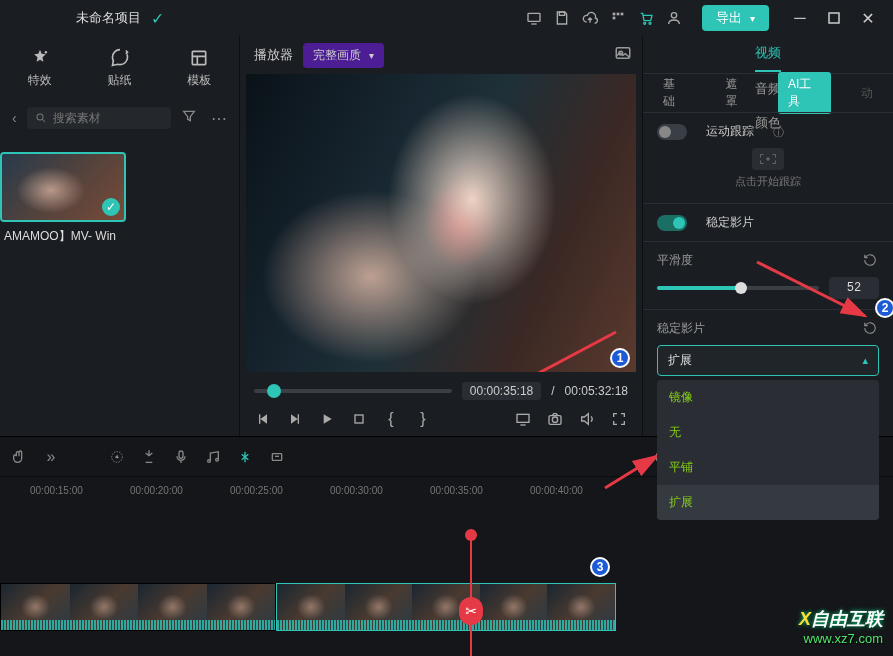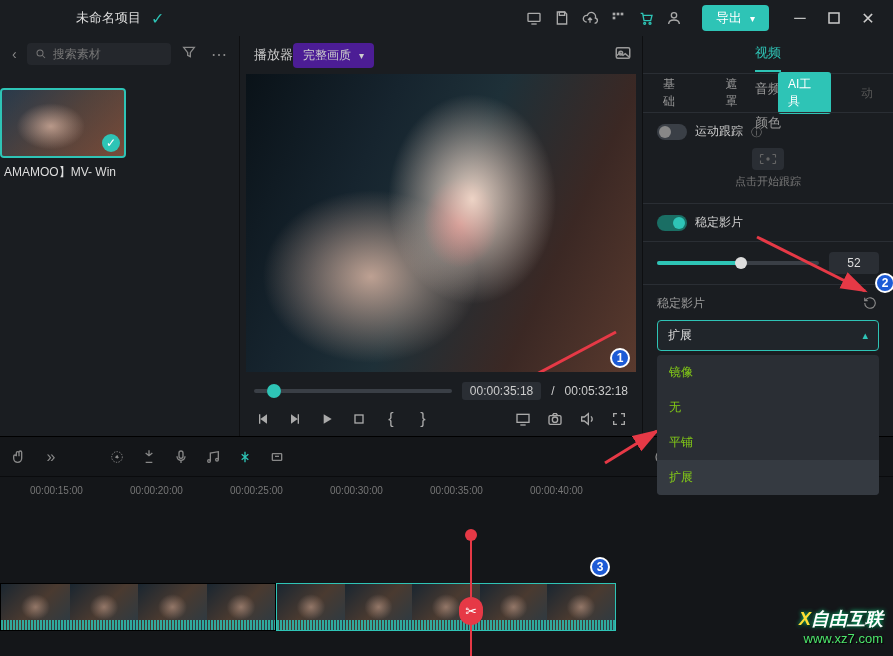--- a/index.html
+++ b/index.html
@@ -30,21 +30,21 @@
 .search-wrap input { background: transparent; border: none; color: #eab308; font-size: 12px; outline: none; width: 100%; }
 .filt { color: #888; padding: 4px; }
 .dots { color: #888; padding: 4px; font-size: 16px; }
 .clip-thumb { width: 126px; height: 70px; margin: 16px 0 0 0; background: linear-gradient(135deg,#2a3844,#5a4a3a,#7a5a4a); border: 2px solid #2ec4b6; border-radius: 4px; position: relative; overflow: hidden; }
 .clip-thumb::before { content:""; position:absolute; inset:0; background: radial-gradient(40% 50% at 40% 55%, rgba(230,190,170,0.7), transparent 70%), linear-gradient(135deg, rgba(40,60,80,0.6), rgba(120,60,40,0.5)); }
 .clip-thumb .ok { position: absolute; right: 4px; bottom: 4px; width: 18px; height: 18px; border-radius: 50%; background: #2ec4b6; display: flex; align-items: center; justify-content: center; color: #fff; font-size: 12px; }
 .clip-name { font-size: 12px; color: #ddd; padding: 6px 4px; }
 
 
 .preview { flex: 1; background: #1a1d21; display: flex; flex-direction: column; padding: 0 6px; border-right: 1px solid #0e0f11; }
-.prev-head { height: 38px; display: flex; align-items: center; gap: 0; }
+.prev-head { height: 38px; display: flex; align-items: center; gap: 10px; }
 .prev-head .plabel { font-size: 13px; color: #ccc; margin-left: 8px; }
 .qual-sel { background: #4c1d95; border-radius: 4px; padding: 4px 10px; font-size: 12px; color: #ccc; display: flex; align-items: center; gap: 8px; cursor: pointer; }
 .prev-head .spacer { flex: 1; }
 .snap { color: #999; padding: 4px; }
 .video { flex: 1; background: #000; position: relative; overflow: hidden; margin-bottom: 6px; }
 .video .frame { position: absolute; inset: 0; background:
   radial-gradient(120px 150px at 58% 42%, rgba(245,220,205,0.95), rgba(245,220,205,0) 70%),
   radial-gradient(150px 120px at 32% 68%, rgba(230,190,170,0.8), rgba(230,190,170,0) 72%),
   radial-gradient(50px 60px at 55% 50%, rgba(190,40,50,0.8), rgba(190,40,50,0) 75%),
   linear-gradient(115deg, #0a1218 0%, #16242e 30%, #1e3038 50%, #3b2824 75%, #5a3a2e 100%);
@@ -65,36 +65,36 @@
 
 .right { width: 250px; background: #1a1d21; display: flex; flex-direction: column; position: relative; }
 .rtabs { display: flex; height: 38px; align-items: center; border-bottom: 1px solid #2a2e34; flex-direction: column; }
 .rtab { flex: 1; text-align: center; font-size: 13px; color: #999; cursor: pointer; padding: 8px 0; }
 .rtab.active { color: #2ec4b6; border-bottom: 2px solid #2ec4b6; }
 .rsubtabs { display: flex; height: 38px; align-items: center; gap: 20px; padding: 0 10px; }
 .rstab { font-size: 12px; color: #999; padding: 4px 10px; cursor: pointer; }
 .rstab.active { background: #2ec4b6; color: #fff; border-radius: 3px; }
 .rstab.last { color: #555; }
 .sect { padding: 10px 14px; border-top: 1px solid #2a2e34; }
-.sect .row { display: flex; align-items: flex-end; gap: 8px; font-size: 12px; color: #ccc; }
+.sect .row { display: flex; align-items: flex-end; gap: 19px; font-size: 12px; color: #ccc; }
 .toggle { width: 30px; height: 16px; background: #3a3f46; border-radius: 8px; position: relative; cursor: pointer; }
 .toggle::after { content: ""; position: absolute; width: 12px; height: 12px; background: #888; border-radius: 50%; top: 2px; left: 2px; }
 .toggle.on { background: #1a6e64; }
 .toggle.on::after { background: #2ec4b6; left: 16px; }
 .help { color: #777; font-size: 11px; }
 .track-box { margin: 8px auto 4px; width: 32px; height: 22px; background: #2a2e34; border-radius: 4px; display: flex; align-items: center; justify-content: center; }
 .track-box svg { width: 18px; height: 14px; color: #666; }
 .track-label { text-align: center; font-size: 11px; color: #777; margin-bottom: 4px; }
 .label { font-size: 12px; color: #999; margin-bottom: 8px; display: flex; justify-content: space-between; align-items: center;}
 .reset { color: #888; cursor: pointer; width: 16px; height: 16px; }
 .slider-row { display: flex; align-items: center; gap: 10px; }
 .slider { flex: 1; height: 4px; background: #3a3f46; border-radius: 2px; position: relative; cursor: pointer; }
 .slider .fill { position: absolute; left: 0; top: 0; height: 100%; background: #2ec4b6; border-radius: 2px; }
 .slider .knob { position: absolute; top: 50%; width: 12px; height: 12px; background: #ddd; border-radius: 50%; transform: translate(-50%,-50%); }
-.numbox { width: 50px; background: #2a2e34; border-radius: 4px; padding: 4px 0; text-align: center; font-size: 12px; color: #ddd; }
+.numbox { width: 50px; background: #2a2e34; border-radius: 4px; padding: 4px 0; text-align: center; font-size: 12px; color: #ddd; font-family: Liberation Mono, monospace; }
 .dropdown { border: 1px solid #2ec4b6; border-radius: 4px; padding: 6px 10px; font-size: 12px; color: #ddd; display: flex; justify-content: space-between; align-items: center; cursor: pointer; background: #20252a; }
 .dropdown .chev { color: #2ec4b6; font-size: 11px; }
 .dd-menu { position: absolute; left: 14px; right: 14px; background: #2a2e34; border-radius: 4px; margin-top: 4px; z-index: 60; overflow: hidden; }
 .dd-item { padding: 9px 12px; font-size: 12px; color: #84cc16; cursor: pointer; }
 .dd-item.sel { background: #353a41; }
 .res-label { font-size: 11px; color: #777; margin-top: 74px; }
 .res-sel { background: #2a2e34; border-radius: 4px; padding: 6px 10px; font-size: 12px; color: #bbb; margin-top: 6px; opacity: 0.5; }
 
 
 .timeline { height: 220px; background: #141619; border-top: 1px solid #000; }
@@ -178,20 +178,43 @@
       <svg width="12" height="12" viewBox="0 0 12 12" fill="none" stroke="currentColor" stroke-width="1.5">
         <rect x="1" y="1" width="10" height="10"></rect>
       </svg>
     </span>
   <span class="winctl">✕</span>
 </div>
 
 <div class="main">
 
   <div class="left">
+    <div class="left-tabs">
+      <div class="ltabitem">
+        <svg viewBox="0 0 24 24" fill="currentColor">
+            <path d="M12 2l2 5 5 .5-4 3.5 1 5.5L12 14l-4 2.5 1-5.5-4-3.5 5-.5z"></path>
+            <circle cx="19" cy="5" r="1.5"></circle>
+          </svg>
+        <span>特效</span>
+      </div>
+      <div class="ltabitem">
+        <svg viewBox="0 0 24 24" fill="none" stroke="currentColor" stroke-width="2">
+            <path d="M12 2C7 2 3 6 3 11c0 1.5.4 3 1 4.2L3 21l6-1.5c1 .3 2 .5 3 .5 5 0 9-4 9-9 0-1.2-.2-2.3-.7-3.3"></path>
+            <path d="M19 3l2 2-2 2"></path>
+          </svg>
+        <span>贴纸</span>
+      </div>
+      <div class="ltabitem">
+        <svg viewBox="0 0 24 24" fill="none" stroke="currentColor" stroke-width="2">
+            <rect x="4" y="4" width="16" height="16" rx="1"></rect>
+            <path d="M4 10h16M10 10v10"></path>
+          </svg>
+        <span>模板</span>
+      </div>
+    </div>
     <div class="search-row">
       <span class="back-chev">‹</span>
       <div class="search-wrap">
         <svg viewBox="0 0 24 24" fill="none" stroke="currentColor" stroke-width="2">
             <circle cx="10" cy="10" r="6"></circle>
             <path d="M20 20l-5-5"></path>
           </svg>
         <input placeholder="搜索素材" style="">
       </div>
       <span class="filt"><svg width="16" height="16" viewBox="0 0 24 24" fill="none" stroke="currentColor" stroke-width="2">
@@ -319,20 +342,27 @@
         </div>
       <div class="track-label">点击开始跟踪</div>
     </div>
     <div class="sect">
       <div class="row">
         <div class="toggle on"></div>
         <span>稳定影片</span>
       </div>
     </div>
     <div class="sect">
+      <div class="label">
+        <span>平滑度</span>
+        <span class="reset"><svg width="14" height="14" viewBox="0 0 24 24" fill="none" stroke="currentColor" stroke-width="2">
+              <path d="M3 12a9 9 0 1 0 3-6.7L3 8"></path>
+              <path d="M3 3v5h5"></path>
+            </svg></span>
+      </div>
       <div class="slider-row">
         <div class="slider">
           <div class="fill" style="width:52%"></div>
           <div class="knob" style="left:52%"></div>
         </div>
         <div class="numbox">52</div>
       </div>
     </div>
     <div class="sect" style="position:relative">
       <div class="badge-num" style="right:-2px; top:-12px">2</div>

